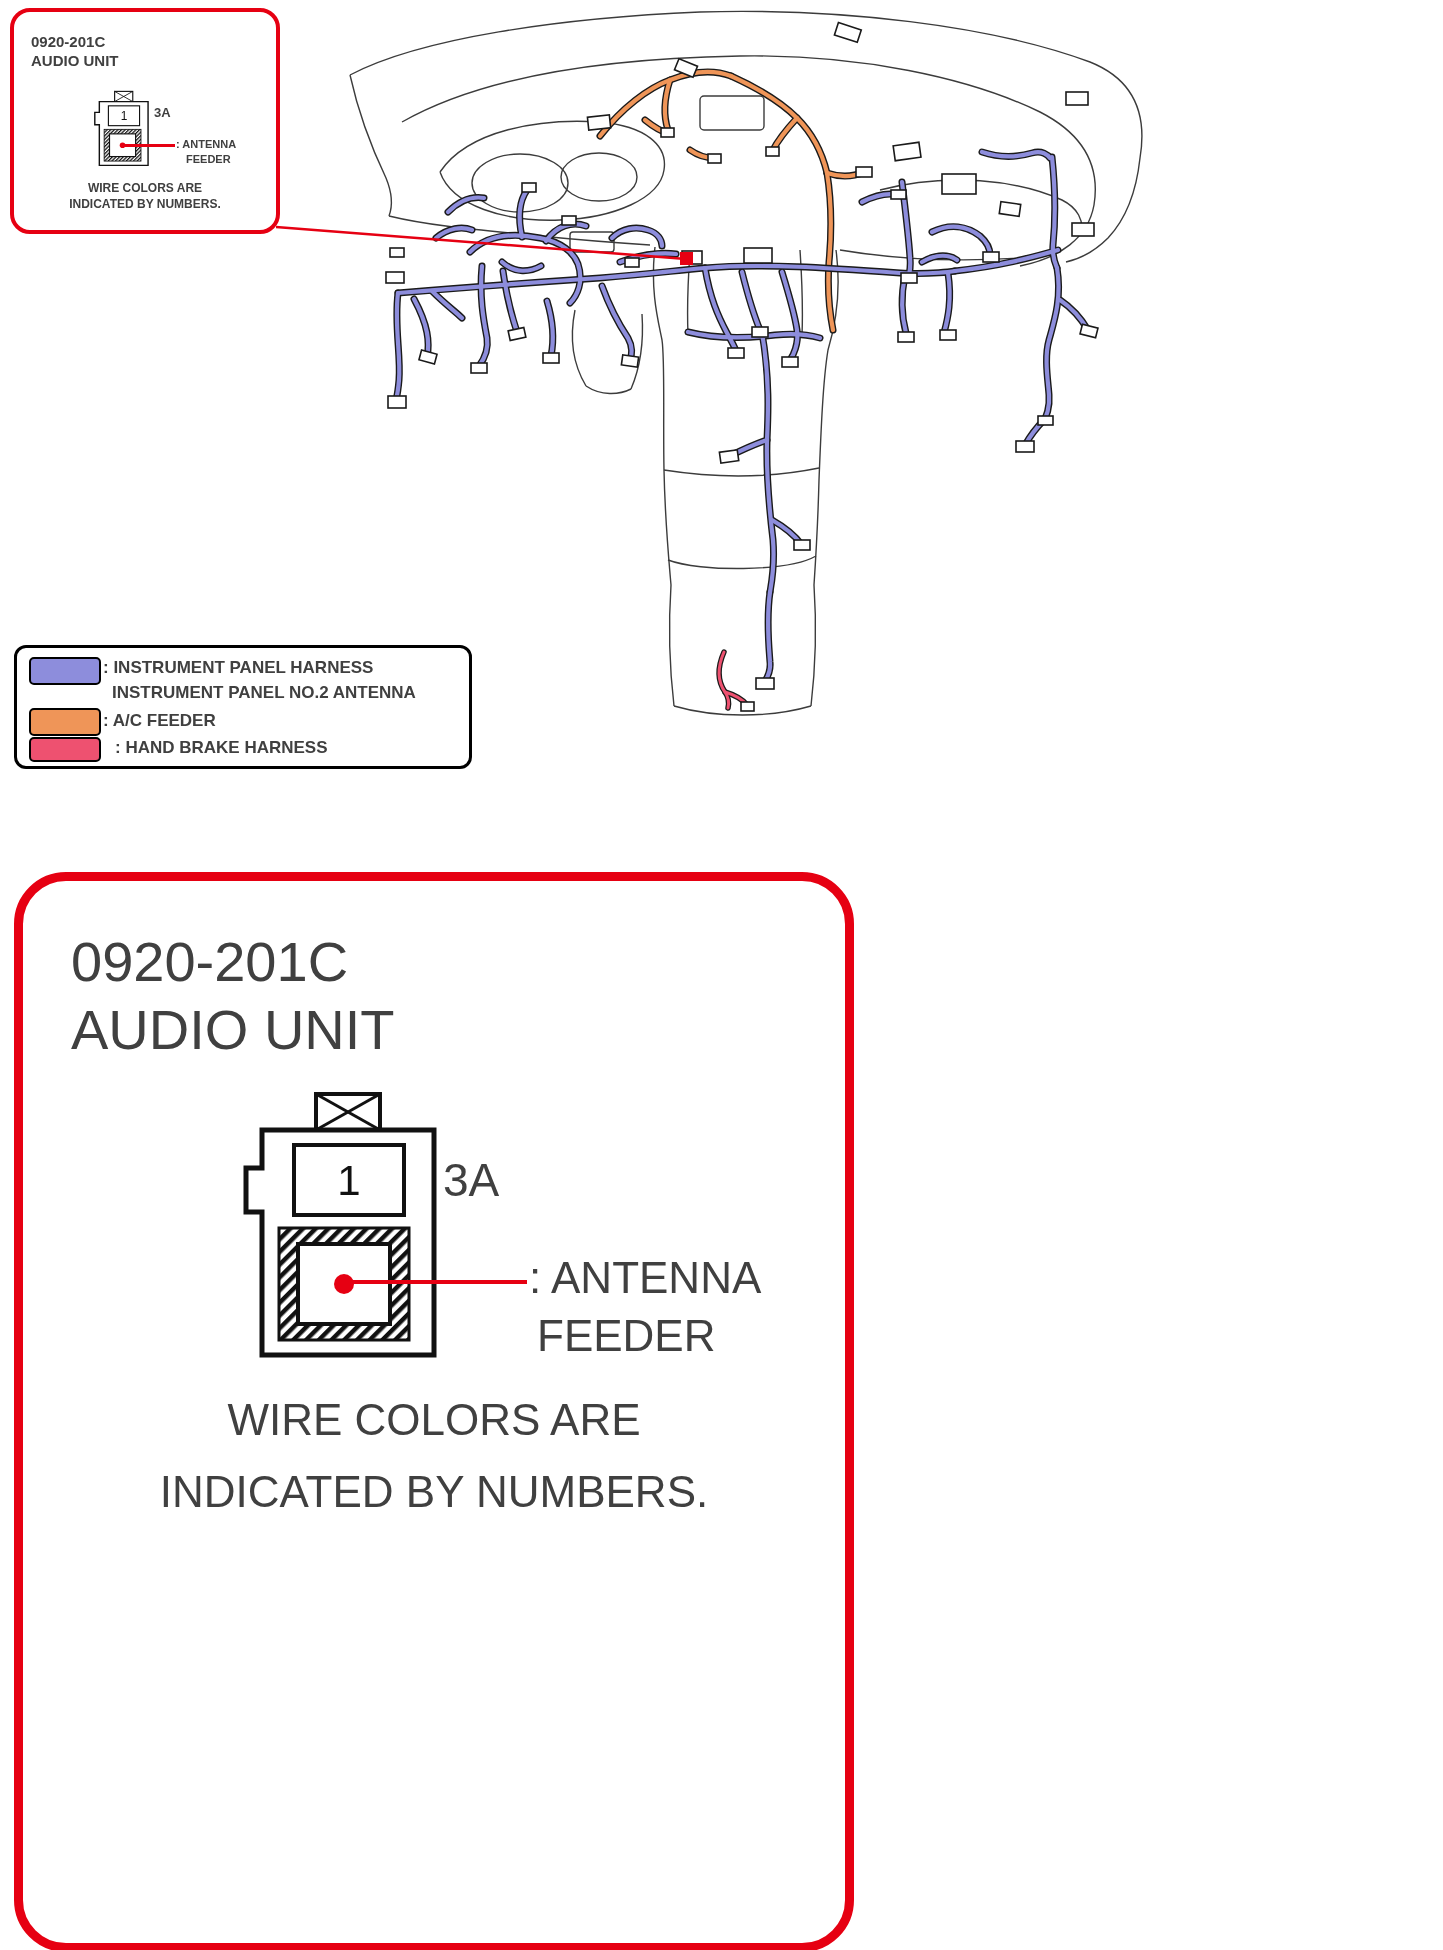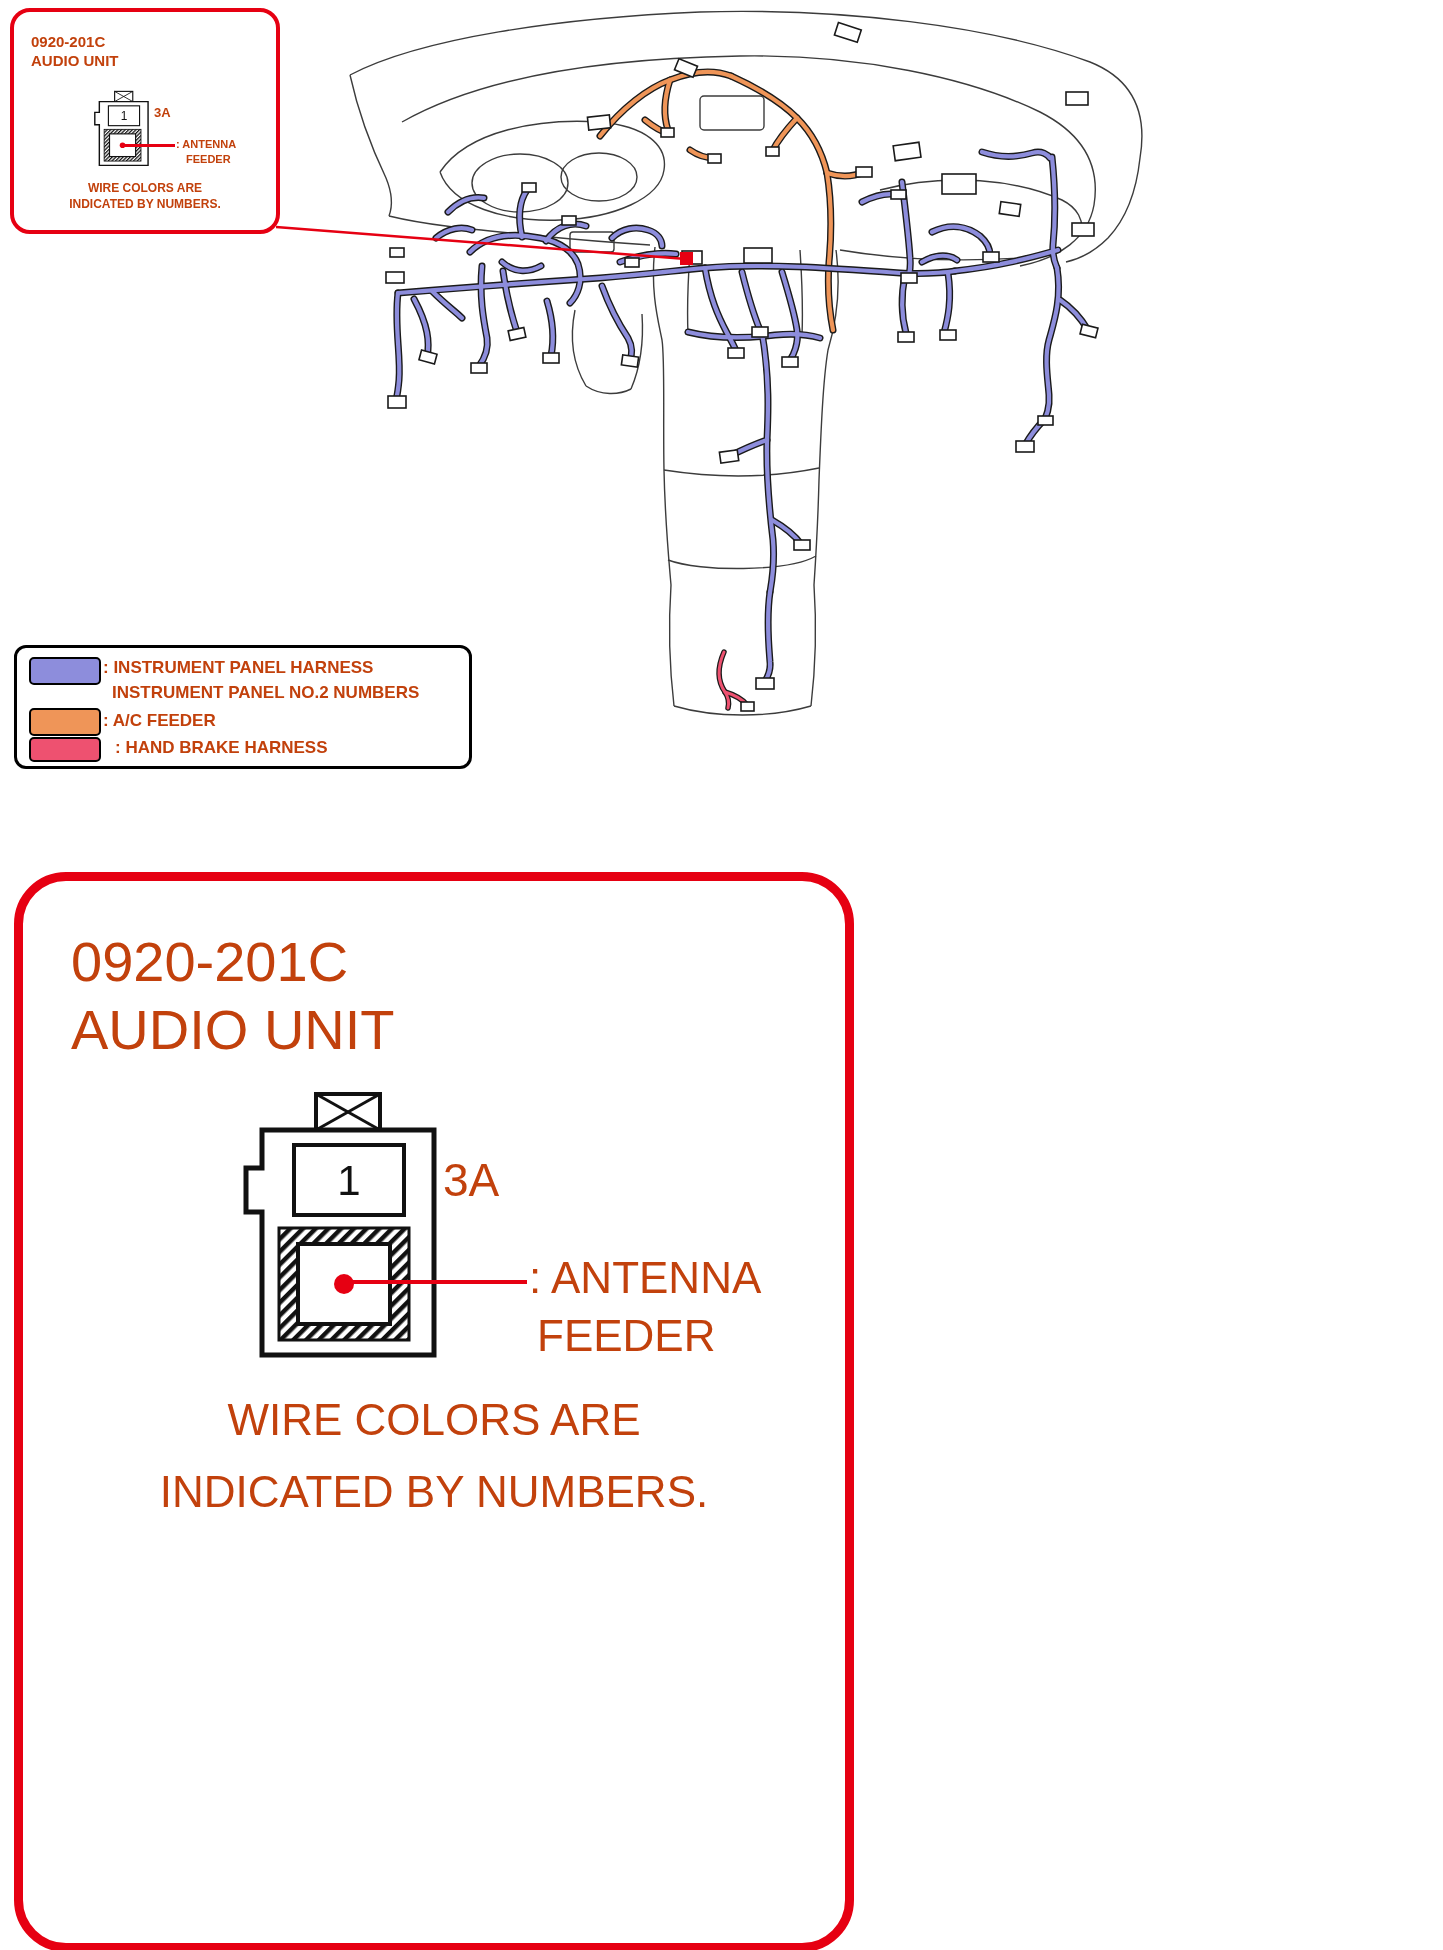--- a/index.html
+++ b/index.html
@@ -4,21 +4,21 @@
 <style>
   :root{
     --c-instrument-panel-harness:#8d8ddc;
     --c-ac-harness:#ef9558;
     --c-hand-brake-harness:#ee5170;
     --c-callout-red:#e60012;
     --c-line-black:#1a1a1a;
   }
   html,body{margin:0;padding:0;background:#fff;}
   #page{position:relative;width:1443px;height:1950px;background:#fff;overflow:hidden;
-        font-family:"Liberation Sans","DejaVu Sans",sans-serif;color:#c2410c;}
+        font-family:"Liberation Sans","DejaVu Sans",sans-serif;color:#404040;}
   .abs{position:absolute;white-space:nowrap;}
 
   
   #diagram{position:absolute;left:0;top:0;width:1160px;height:760px;}
   .outline path,.outline ellipse,.outline rect{fill:none;stroke:#3c3c3c;stroke-width:1.4;stroke-linejoin:round;}
   .wire-casing{fill:none;stroke:var(--c-line-black,#1a1a1a);stroke-width:7;stroke-linecap:round;stroke-linejoin:round;}
   .wire-casing-thin{fill:none;stroke:var(--c-line-black,#1a1a1a);stroke-width:5.5;stroke-linecap:round;stroke-linejoin:round;}
   .wire-ip{fill:none;stroke:var(--c-instrument-panel-harness,#8d8ddc);stroke-width:4.2;stroke-linecap:round;stroke-linejoin:round;}
   .wire-ac{fill:none;stroke:var(--c-ac-harness,#ef9558);stroke-width:4.2;stroke-linecap:round;stroke-linejoin:round;}
   .wire-hb{fill:none;stroke:var(--c-hand-brake-harness,#ee5170);stroke-width:3;stroke-linecap:round;stroke-linejoin:round;}
@@ -245,21 +245,21 @@
     <div class="cs-leader"></div>
     <div class="abs cs-a1">: ANTENNA</div>
     <div class="abs cs-a2">FEEDER</div>
     <div class="abs cs-n1">WIRE COLORS ARE</div>
     <div class="abs cs-n2">INDICATED BY NUMBERS.</div>
   </div>
 
   <div class="legend">
     <div class="lg-swatch lg-s1"></div>
     <div class="lg-t lg-t1">: INSTRUMENT PANEL HARNESS</div>
-    <div class="lg-t lg-t2">INSTRUMENT PANEL NO.2 NUMBERS</div>
+    <div class="lg-t lg-t2">INSTRUMENT PANEL NO.2 ANTENNA</div>
     <div class="lg-swatch lg-s2"></div>
     <div class="lg-t lg-t3">: A/C FEEDER</div>
     <div class="lg-swatch lg-s3"></div>
     <div class="lg-t lg-t4">: HAND BRAKE HARNESS</div>
   </div>
 
   <div class="callout-large">
     <div class="abs cl-t1">0920-201C</div>
     <div class="abs cl-t2">AUDIO UNIT</div>
 

